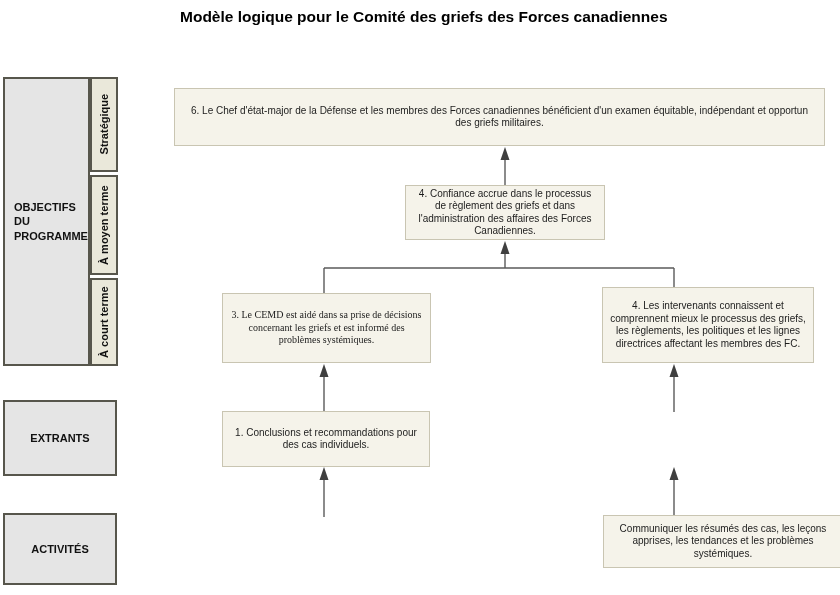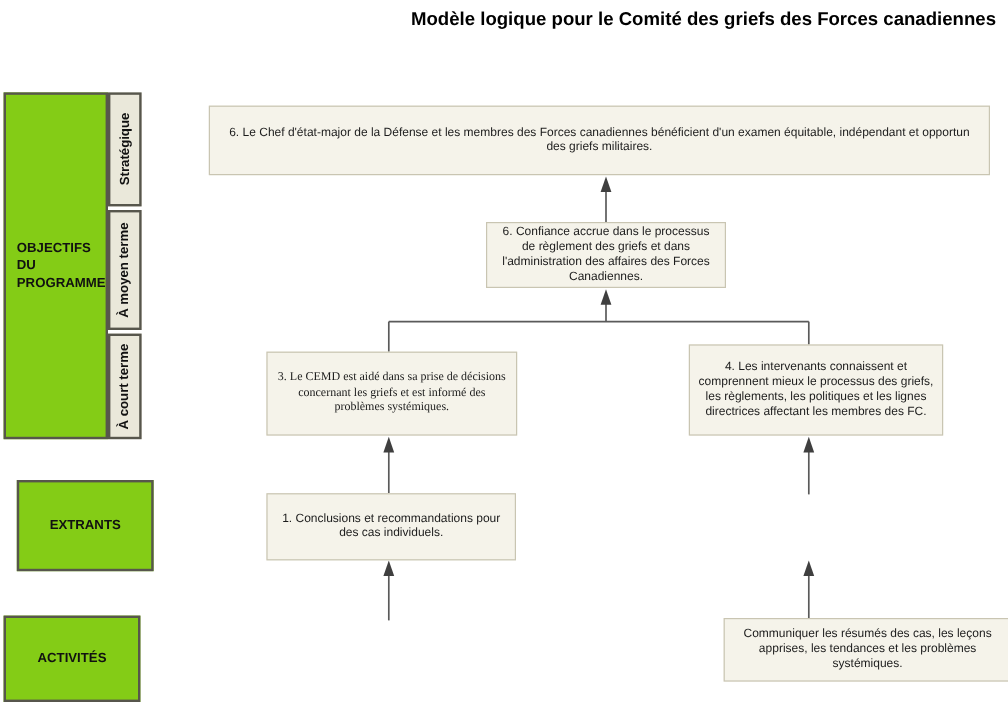--- a/index.html
+++ b/index.html
@@ -2,56 +2,56 @@
 <html><head>
 <meta charset="utf-8">
 <style>
   * { margin:0; padding:0; box-sizing:border-box; }
   html,body { background:#ffffff; }
   #canvas {
     position:relative; width:840px; height:595px; background:#ffffff;
     font-family:"Liberation Sans", sans-serif; overflow:hidden;
   }
   .title {
-    position:absolute; top:8px; left:180px; width:650px; text-align:right;
+    position:absolute; top:8px; left:180px; width:650px; text-align:left;
     font-size:15.5px; font-weight:bold; color:#000;
   }
   
   .khaki {
-    position:absolute; background:#84cc16; border:2px solid #57564c;
+    position:absolute; background:#e5e5e5; border:2px solid #57564c;
     display:flex; align-items:center; justify-content:center; z-index:1;
   }
   .obj-box { left:3px; top:77px; width:87px; height:289px;
     justify-content:flex-start; padding-left:9px; }
   .obj-box .lbl { white-space:pre-line; }
   .khaki .lbl, .strip .lbl {
     font-size:11px; font-weight:bold; color:#111; line-height:1.3;
   }
-  .extrants-box { left:14px; top:400px; width:114px; height:76px; }
+  .extrants-box { left:3px; top:400px; width:114px; height:76px; }
   .activites-box { left:3px; top:513px; width:114px; height:72px;justify-content:center; }
   
   .strip {
     position:absolute; left:90px; width:28px; background:#eae8da;
     border:2px solid #57564c; display:flex; align-items:center; justify-content:center;
     z-index:1;
   }
   .strip .lbl { transform:rotate(-90deg); white-space:nowrap; }
   .strip1 { top:77px;  height:95px; }
   .strip2 { top:175px; height:100px; }
   .strip3 { top:278px; height:88px; }
   
   .fbox {
     position:absolute; background:#f5f3ea; border:1px solid #c9c5b2;
     display:flex; align-items:center; justify-content:center; text-align:center;
     font-size:10px; line-height:12.5px; color:#1c1c1c; padding:3px 7px; z-index:1;
   }
   .box6 { left:174px; top:88px;  width:651px; height:58px; }
   .box5 { left:405px; top:185px; width:200px; height:55px; }
   .box3 { left:222px; top:293px; width:209px; height:70px;font-family:Liberation Serif, serif; }
-  .box4 { left:574px; top:287px; width:212px; height:76px; }
+  .box4 { left:602px; top:287px; width:212px; height:76px; }
   .box1 { left:222px; top:411px; width:208px; height:56px; }
   .box2 { left:578px; top:412px; width:200px; height:55px; }
   .actL { left:210px; top:517px; width:228px; height:58px; }
   .actR { left:603px; top:515px; width:240px; height:53px; }
   
   #connectors { position:absolute; left:0; top:0; z-index:0; }
 </style>
 </head>
 <body>
 
@@ -102,19 +102,19 @@
     <span class="lbl">À court terme</span>
   </div>
   <div class="khaki extrants-box">
     <span class="lbl">EXTRANTS</span>
   </div>
   <div class="khaki activites-box">
     <span class="lbl">ACTIVITÉS</span>
   </div>
 
   <div class="fbox box6">6. Le Chef d'état-major de la Défense et les membres des Forces canadiennes bénéficient d'un examen équitable, indépendant et opportun des griefs militaires.</div>
-  <div class="fbox box5">6. Confiance accrue dans le processus de règlement des griefs et dans l'administration des affaires des Forces Canadiennes.</div>
+  <div class="fbox box5">4. Confiance accrue dans le processus de règlement des griefs et dans l'administration des affaires des Forces Canadiennes.</div>
   <div class="fbox box3">3. Le CEMD est aidé dans sa prise de décisions concernant les griefs et est informé des problèmes systémiques.</div>
   <div class="fbox box4">4. Les intervenants connaissent et comprennent mieux le processus des griefs, les règlements, les politiques et les lignes directrices affectant les membres des FC.</div>
   <div class="fbox box1">1. Conclusions et recommandations pour des cas individuels.</div>
   <div class="fbox actR">Communiquer les résumés des cas, les leçons apprises, les tendances et les problèmes systémiques.</div>
 
 </div>
 
 </body></html>

